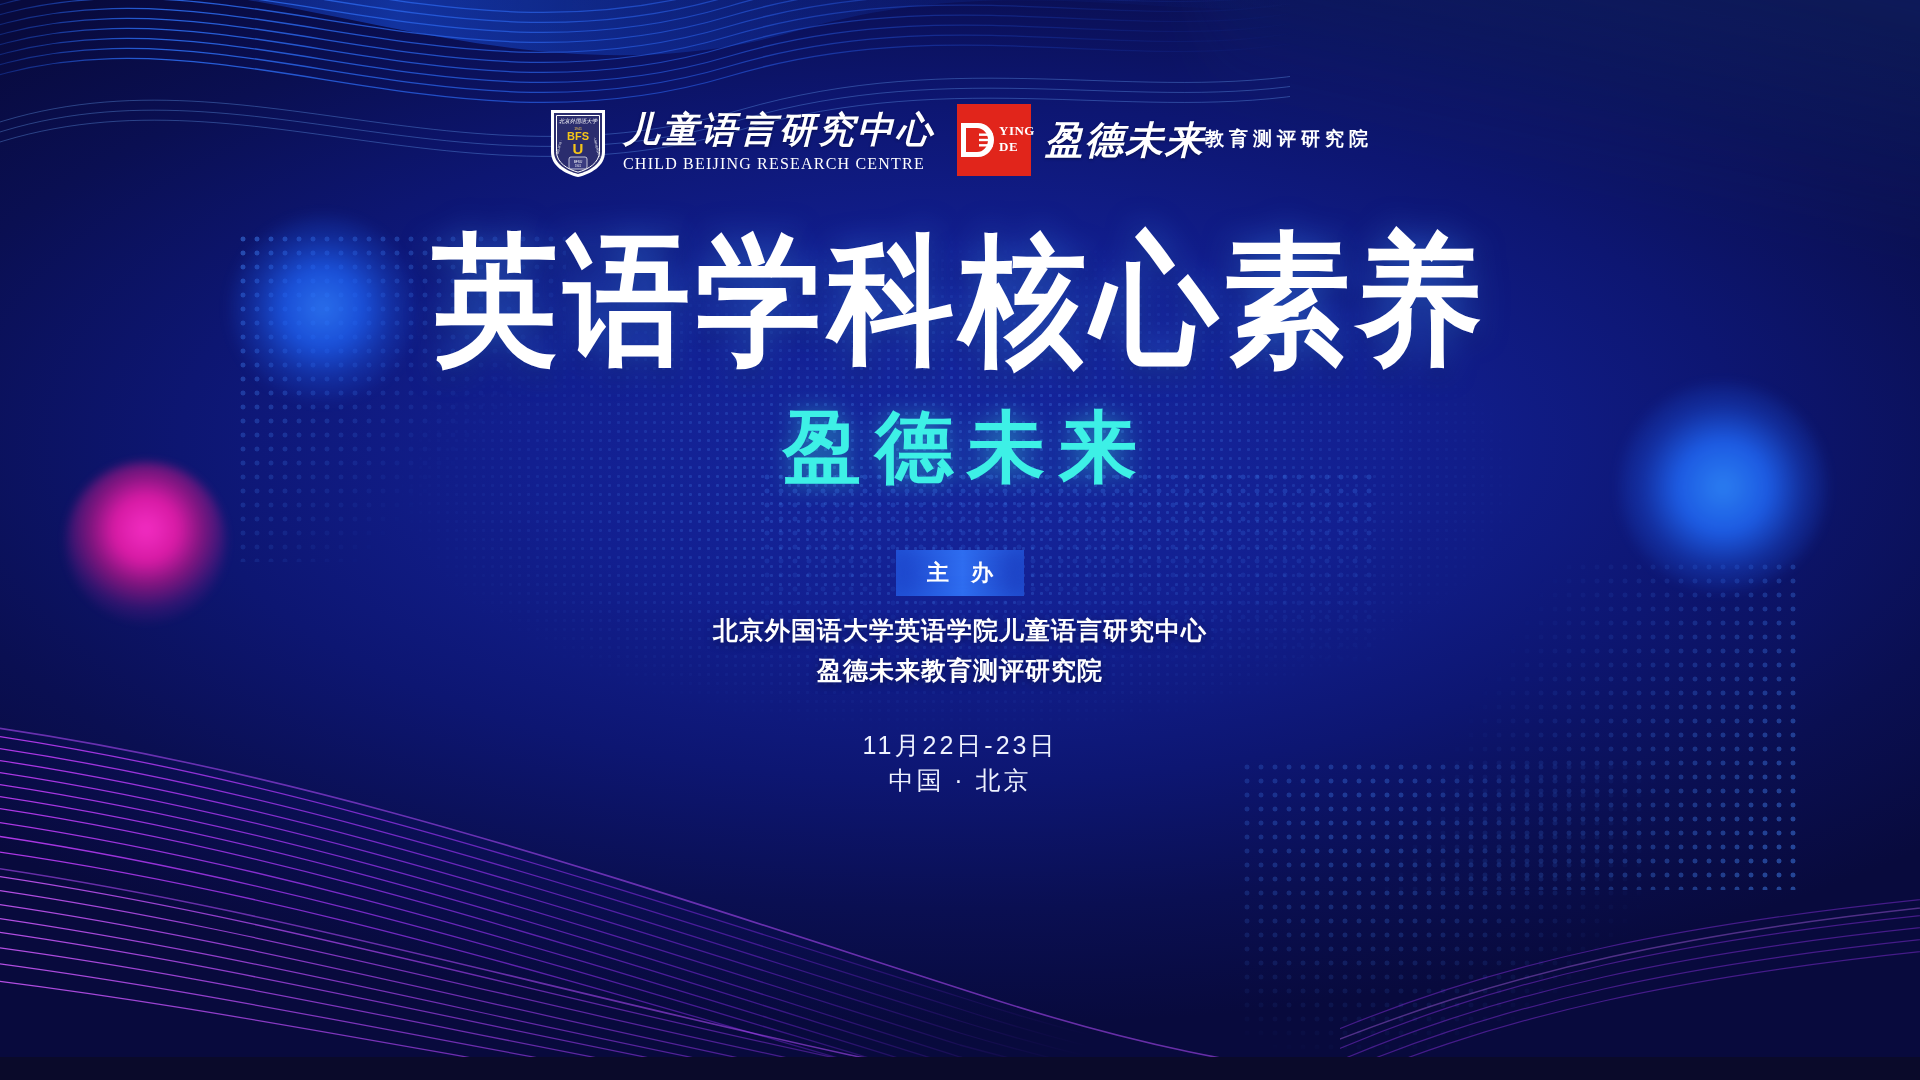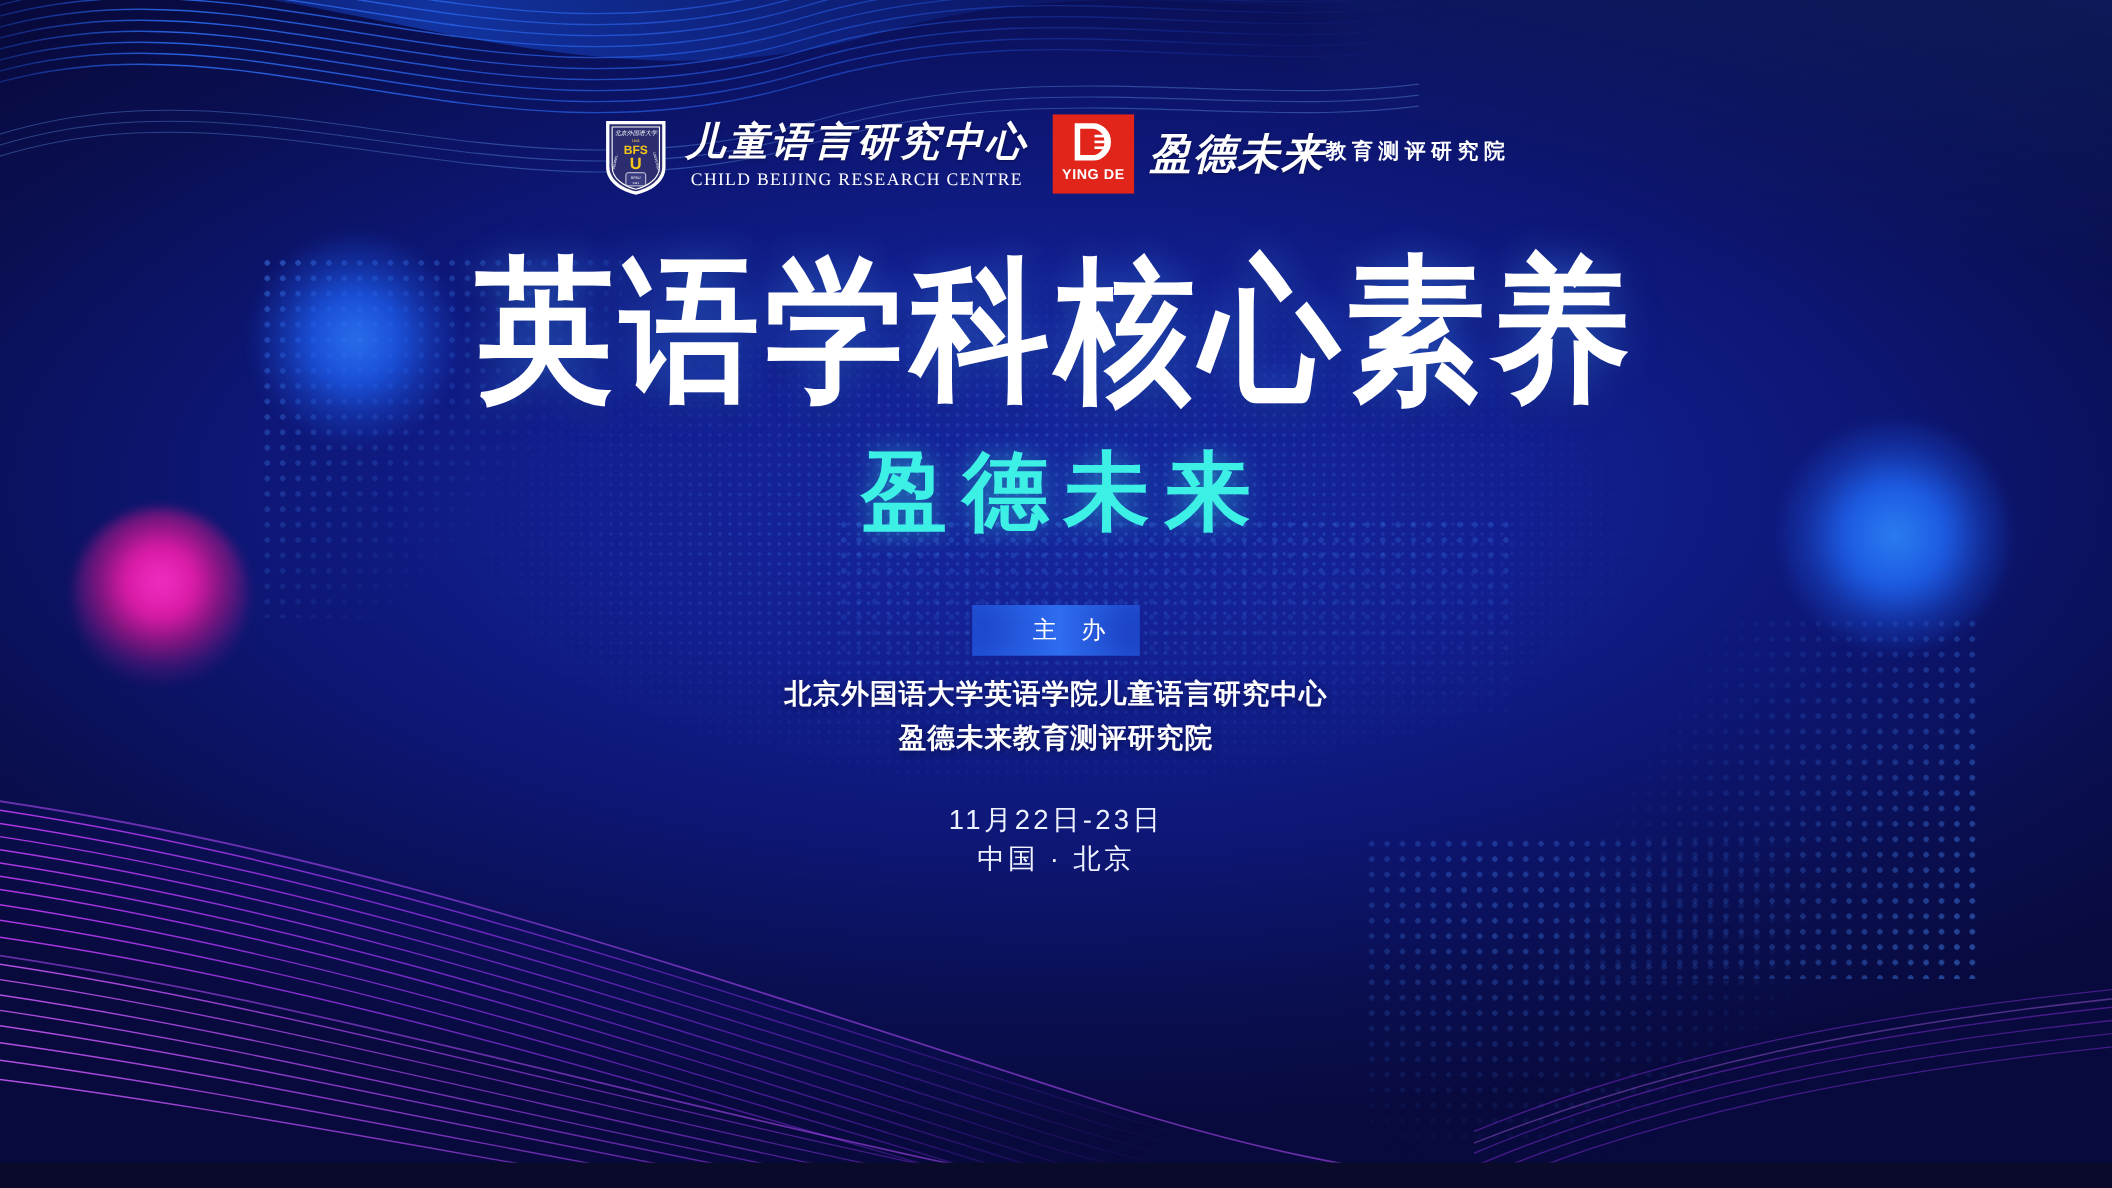--- a/index.html
+++ b/index.html
@@ -59,32 +59,32 @@
   .diag{position:absolute;right:-200px;top:-140px;width:900px;height:500px;
     background:linear-gradient(200deg, rgba(40,110,240,.30), rgba(40,110,240,0) 62%);
     transform:rotate(-8deg);filter:blur(24px);}
 
   
   .content{position:absolute;inset:0;}
 
   .logos{position:absolute;left:0;right:0;top:104px;display:flex;justify-content:center;align-items:flex-start;gap:22px;}
   .logo-block{display:flex;align-items:center;gap:14px;}
   .crest{width:62px;height:74px;flex:0 0 auto;}
-  .clrc-txt{display:flex;flex-direction:column;align-items:center;line-height:1;}
+  .clrc-txt{display:flex;flex-direction:column;line-height:1;}
   .clrc-cn{
     font-family:"DejaVu Serif","Liberation Serif",serif;
     font-size:36px;color:#ffffff;letter-spacing:3px;font-weight:700;
     font-style:italic;text-shadow:0 1px 3px rgba(0,0,0,.35);
   }
   .clrc-en{
     font-family:"Liberation Serif","DejaVu Serif",serif;
     font-size:16px;color:#ffffff;letter-spacing:1.2px;margin-top:9px;white-space:nowrap;
   }
-  .yd-mark{width:74px;height:72px;display:flex;flex-direction:column;background:#e1251b;
-    align-items:center;justify-content:flex-start;flex:0 0 auto;}
+  .yd-mark{width:74px;height:72px;display:flex;flex-direction:row;background:#e1251b;
+    align-items:center;justify-content:flex-start;flex:0 0 auto;font-family:Liberation Serif, serif;}
   .yd-d{width:100%;height:50px;display:flex;align-items:center;justify-content:center;}
   .yd-en{font-size:13px;font-weight:700;color:#ffffff;letter-spacing:.5px;margin-top:-3px;}
   .yd-txt{display:flex;flex-direction:row;line-height:1;}
   .yd-cn{
     font-family:"DejaVu Serif","Liberation Serif",serif;font-style:italic;font-weight:700;
     font-size:38px;color:#fff;letter-spacing:2px;text-shadow:0 1px 3px rgba(0,0,0,.35);
   }
   .yd-sub{
     font-family:"Liberation Sans",sans-serif;font-weight:700;font-size:19px;color:#fff;
     letter-spacing:5px;margin-top:8px;
@@ -103,23 +103,22 @@
     font-family:"Liberation Sans","DejaVu Sans",sans-serif;
     font-weight:700;font-size:78px;line-height:1;color:#3df0e6;
     letter-spacing:14px;text-indent:14px;
     text-shadow:0 0 22px rgba(55,230,225,.45);
   }
 
   .host-badge{
     position:absolute;left:50%;top:550px;transform:translateX(-50%);
     width:128px;height:46px;display:flex;align-items:center;justify-content:center;
     background:linear-gradient(90deg,#1b42c8 0%,#2f6df0 52%,#1a3cbf 100%);
-    color:#fff;font-size:22px;font-weight:400;letter-spacing:8px;text-indent:8px;
+    color:#fff;font-size:22px;font-weight:700;letter-spacing:8px;text-indent:8px;
     box-shadow:0 0 18px rgba(45,110,240,.45) inset;
-    padding-left:24px;
   }
   .org-line{
     position:absolute;left:0;right:0;text-align:center;color:#ffffff;
     font-family:Liberation Sans, sans-serif;font-weight:700;
     font-size:25px;letter-spacing:1px;text-shadow:0 2px 8px rgba(0,0,30,.5);
   }
   .org1{top:614px;}
   .org2{top:654px;}
 
   .date-line{

